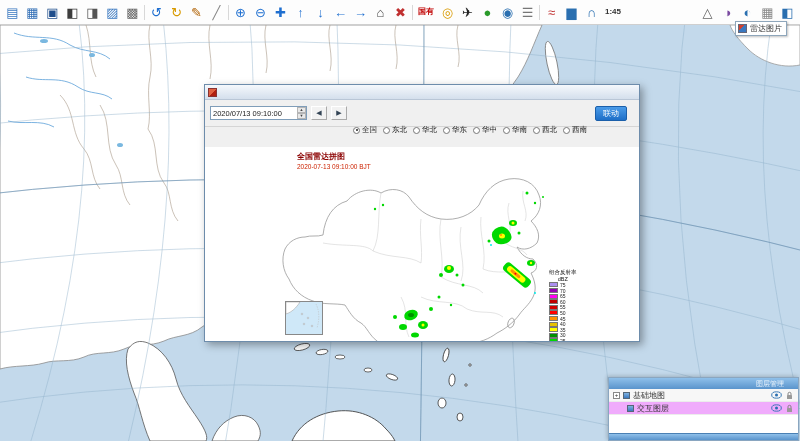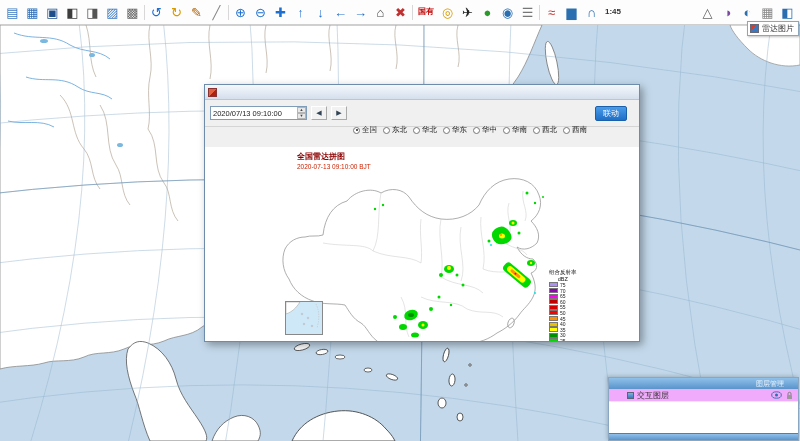--- a/index.html
+++ b/index.html
@@ -12,21 +12,21 @@
   .icon.txt { width:auto; padding:0 2px; }
   .icon.txt .g { font-size:8px; font-weight:bold; }
   .icon.sep { width:3px; height:17px; padding:0; }
   .icon.sep::before { content:""; width:1px; height:15px; background:#d8d8d8; }
   .icon.gap { flex:1 1 auto; }
 
   
   .bg { position:absolute; left:0; top:25px; width:800px; height:416px; z-index:0; }
 
   
-  .chip { position:absolute; right:1px; top:21px; background:#fff; border:1px solid #8ea6bb; padding:1px 4px 1px 2px; display:flex; align-items:center; gap:3px; font-size:8px; color:#333; z-index:40; box-shadow:1px 1px 2px rgba(0,0,0,.25);justify-content:space-between; }
+  .chip { position:absolute; right:13px; top:21px; background:#fff; border:1px solid #8ea6bb; padding:1px 4px 1px 2px; display:flex; align-items:center; gap:3px; font-size:8px; color:#333; z-index:40; box-shadow:1px 1px 2px rgba(0,0,0,.25);justify-content:space-between; }
   .chip-ic { width:9px; height:9px; background:linear-gradient(135deg,#d04030 0 40%,#3a78c0 40% 100%); border:1px solid #667; }
 
   
   .dialog { position:absolute; left:204px; top:84px; width:436px; height:258px; background:#f0f0f0; border:1px solid #6d8cab; box-shadow:3px 3px 8px rgba(0,0,0,.35); z-index:20; display:flex; flex-direction:column; }
   .dlg-title { height:15px; background:linear-gradient(#f5f8fc,#d4dfec); border-bottom:1px solid #b9c6d6; display:flex; align-items:center; padding:0 3px; }
   .dlg-ic { width:9px; height:9px; background:linear-gradient(135deg,#e06040 0 55%,#b02010 55% 100%); border:1px solid #833; }
   .dlg-toolbar { height:27px; display:flex; align-items:center; gap:4px; padding:0 5px; background:#f0f0f0; border-bottom:1px solid #d5d5d5; }
   .dt-wrap { display:flex; align-items:stretch; height:14px; border:1px solid #7f9db9; background:#fff; }
   .dt-input { width:86px; border:none; outline:none; font-size:7.5px; font-family:inherit; padding:0 2px; color:#222; }
   .spin { width:9px; display:flex; flex-direction:column; }
@@ -531,20 +531,35 @@
     </div>
   </div>
 </div>
 
 <div class="layers-panel">
   <div class="lp-header">
     <span>图层管理</span>
   </div>
   <div>
 
+      <div class="lp-row has-exp">
+        <span class="exp">+</span>
+        <span class="doc"></span>
+        <span class="lp-label">基础地图</span>
+        <span class="lp-icons">
+          <svg width="11" height="8" viewBox="0 0 11 8">
+            <ellipse cx="5.5" cy="4" rx="4.8" ry="3.2" fill="none" stroke="#2a6fb0" stroke-width="0.9"></ellipse>
+            <circle cx="5.5" cy="4" r="1.5" fill="#2a6fb0"></circle>
+          </svg>
+          <svg width="9" height="9" viewBox="0 0 9 9">
+            <path d="M3,4 v-1.2 a1.5,1.5 0 0 1 3,0 v1.2" fill="none" stroke="#777" stroke-width="0.9"></path>
+            <rect x="2" y="4" width="5" height="4" rx="0.5" fill="#999"></rect>
+          </svg>
+        </span>
+      </div>
 
       <div class="lp-row child">
 
         <span class="doc"></span>
         <span class="lp-label">交互图层</span>
         <span class="lp-icons">
           <svg width="11" height="8" viewBox="0 0 11 8">
             <ellipse cx="5.5" cy="4" rx="4.8" ry="3.2" fill="none" stroke="#2a6fb0" stroke-width="0.9"></ellipse>
             <circle cx="5.5" cy="4" r="1.5" fill="#2a6fb0"></circle>
           </svg>

